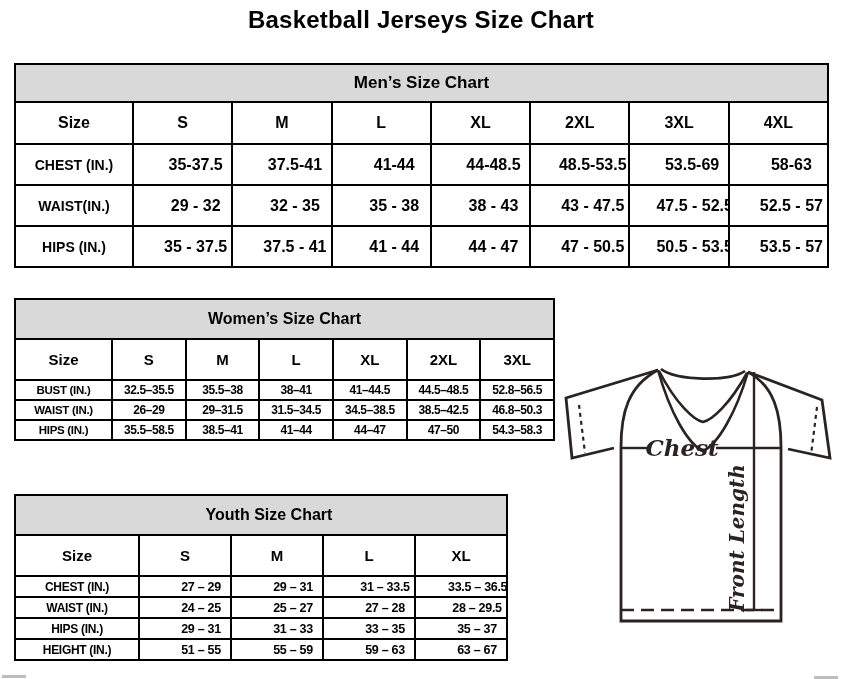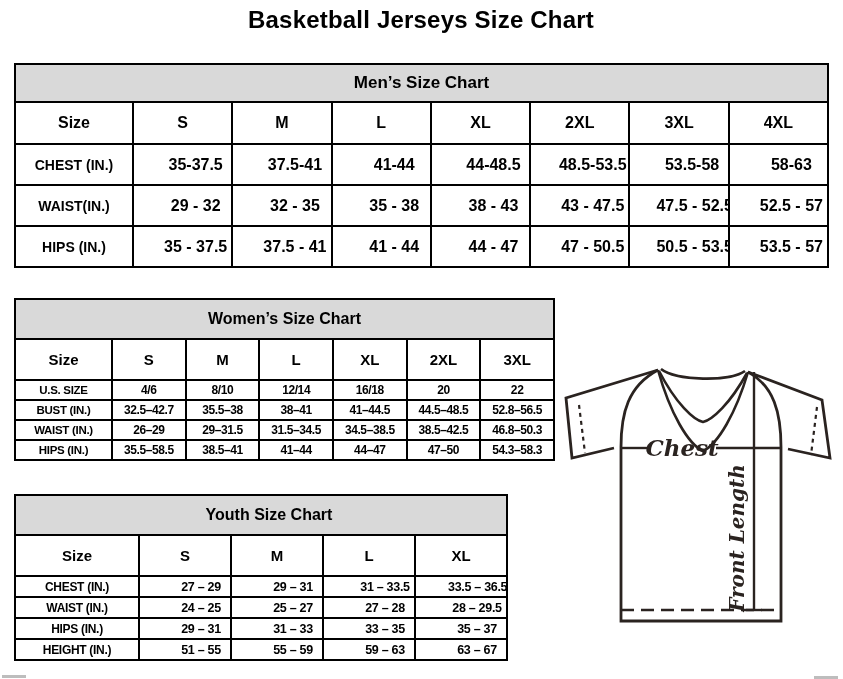--- a/index.html
+++ b/index.html
@@ -79,21 +79,21 @@
           <th class="col-h">3XL</th>
           <th class="col-h">4XL</th>
         </tr>
         <tr>
           <td class="row-label">CHEST (IN.)</td>
           <td class="val">35-37.5</td>
           <td class="val">37.5-41</td>
           <td class="val">41-44</td>
           <td class="val">44-48.5</td>
           <td class="val">48.5-53.5</td>
-          <td class="val">53.5-58</td>
+          <td class="val">53.5-69</td>
           <td class="val">58-63</td>
         </tr>
         <tr>
           <td class="row-label">WAIST(IN.)</td>
           <td class="val">29 - 32</td>
           <td class="val">32 - 35</td>
           <td class="val">35 - 38</td>
           <td class="val">38 - 43</td>
           <td class="val">43 - 47.5</td>
           <td class="val">47.5 - 52.5</td>
@@ -131,31 +131,22 @@
         <tr>
           <th class="col-h">Size</th>
           <th class="col-h">S</th>
           <th class="col-h">M</th>
           <th class="col-h">L</th>
           <th class="col-h">XL</th>
           <th class="col-h">2XL</th>
           <th class="col-h">3XL</th>
         </tr>
         <tr>
-          <td class="row-label">U.S. SIZE</td>
-          <td class="val">4/6</td>
-          <td class="val">8/10</td>
-          <td class="val">12/14</td>
-          <td class="val">16/18</td>
-          <td class="val">20</td>
-          <td class="val">22</td>
-        </tr>
-        <tr>
           <td class="row-label">BUST (IN.)</td>
-          <td class="val">32.5–42.7</td>
+          <td class="val">32.5–35.5</td>
           <td class="val">35.5–38</td>
           <td class="val">38–41</td>
           <td class="val">41–44.5</td>
           <td class="val">44.5–48.5</td>
           <td class="val">52.8–56.5</td>
         </tr>
         <tr>
           <td class="row-label">WAIST (IN.)</td>
           <td class="val">26–29</td>
           <td class="val">29–31.5</td>

